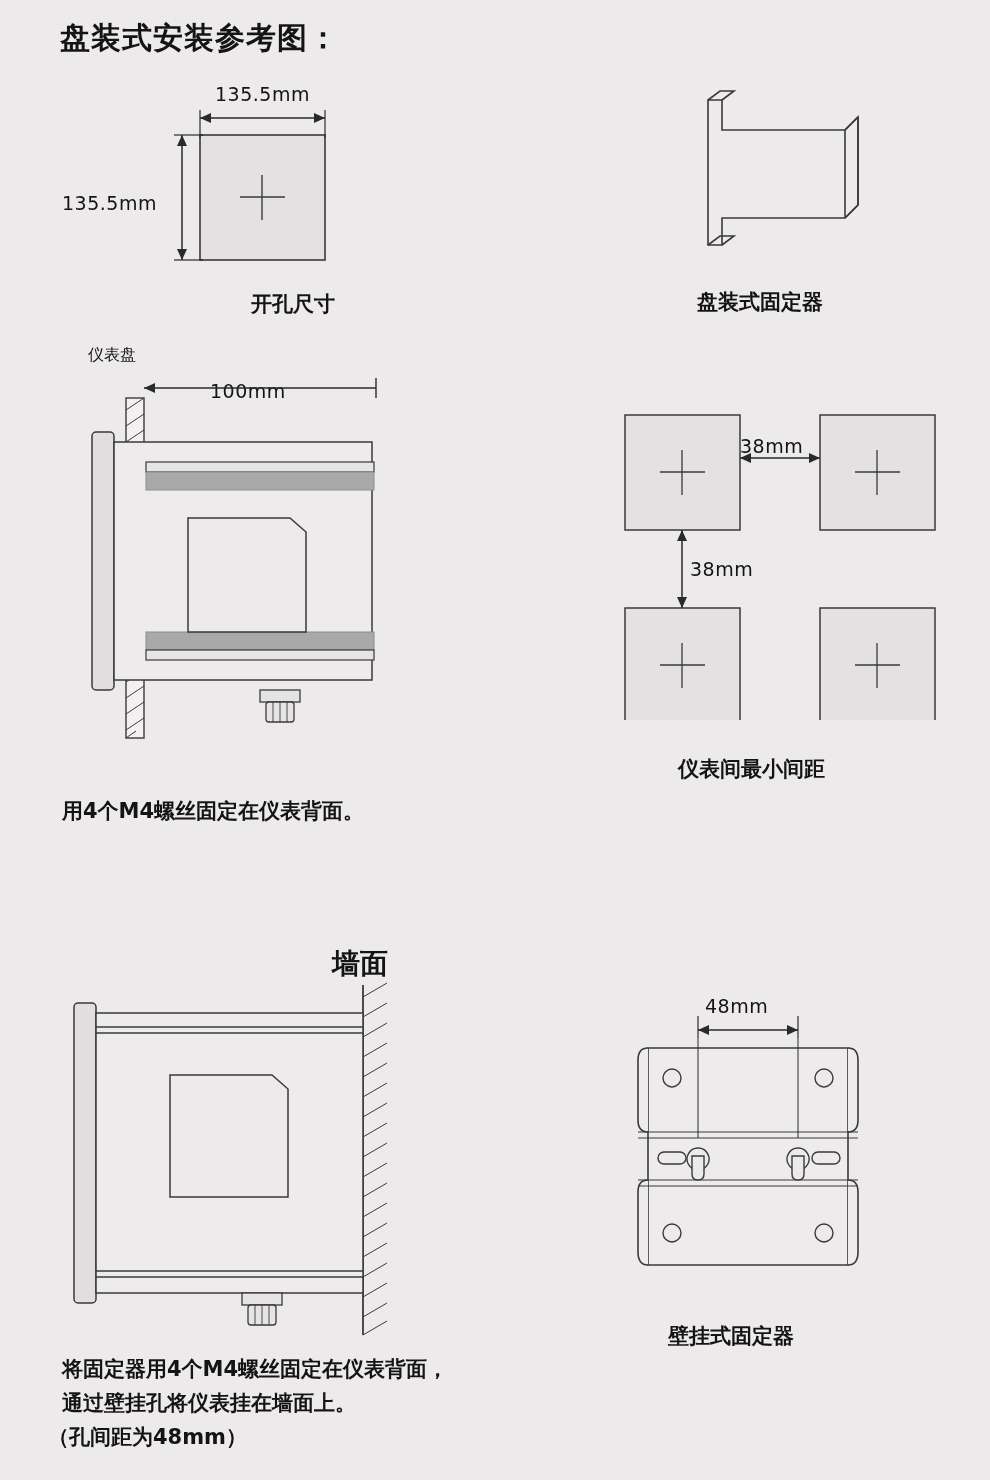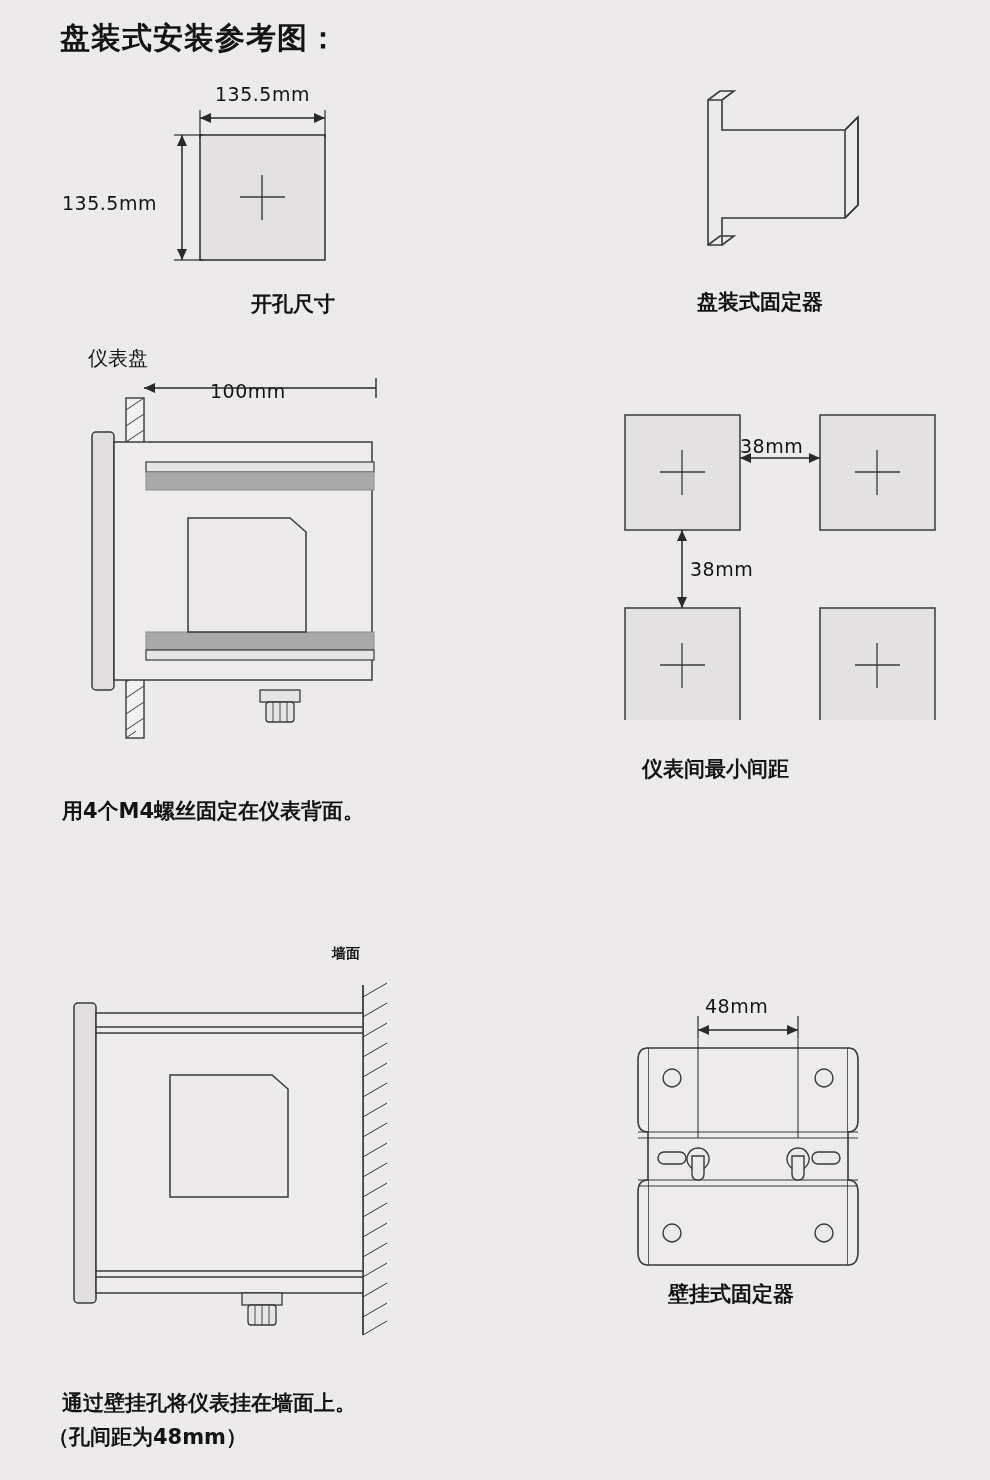--- a/index.html
+++ b/index.html
@@ -29,21 +29,21 @@
   }
   .caption {
     position: absolute;
     font-size: 21px;
     font-weight: bold;
     color: #141414;
     white-space: nowrap;
   }
   .label {
     position: absolute;
-    font-size: 20px;
+    font-size: 16px;
     color: #141414;
     white-space: nowrap;
   }
   .dim-label {
     position: absolute;
     font-size: 19px;
     color: #141414;
     white-space: nowrap;
     letter-spacing: 0.5px;
   }
@@ -187,24 +187,24 @@
       <polygon points="140,58 151,53 151,63" fill="#2a2a2a"></polygon>
       <polygon points="220,58 209,53 209,63" fill="#2a2a2a"></polygon>
 
       <line x1="82" y1="130" x2="82" y2="208" stroke="#2a2a2a" stroke-width="1.5"></line>
       <polygon points="82,130 77,141 87,141" fill="#2a2a2a"></polygon>
       <polygon points="82,208 77,197 87,197" fill="#2a2a2a"></polygon>
     </svg>
   </div>
   <div class="dim-label" style="left:740px; top:435px;">38mm</div>
   <div class="dim-label" style="left:690px; top:558px;">38mm</div>
-  <div class="caption" style="left:642px; top:755px;">仪表间最小间距</div>
-
-
-  <div class="label" style="left:332px; top:945px; font-weight:bold; font-size:14px;">墙面</div>
+  <div class="caption" style="left:678px; top:755px;">仪表间最小间距</div>
+
+
+  <div class="label" style="left:332px; top:945px; font-weight:bold; font-size:28px;">墙面</div>
 
   <div class="fig" style="left:60px; top:975px;">
     <svg width="420" height="370" viewBox="0 0 420 370">
 
       <line x1="303" y1="10" x2="303" y2="360" stroke="#3a3a3a" stroke-width="1.8"></line>
       <g stroke="#3a3a3a" stroke-width="1">
         <line x1="303" y1="22" x2="327" y2="8"></line>
         <line x1="303" y1="42" x2="327" y2="28"></line>
         <line x1="303" y1="62" x2="327" y2="48"></line>
         <line x1="303" y1="82" x2="327" y2="68"></line>
@@ -237,20 +237,21 @@
       <path d="M110 100 L212 100 L228 114 L228 222 L110 222 Z" fill="#eceaea" stroke="#3a3a3a" stroke-width="1.5"></path>
 
       <rect x="182" y="318" width="40" height="12" fill="#e6e4e4" stroke="#3a3a3a" stroke-width="1.3"></rect>
       <rect x="188" y="330" width="28" height="20" rx="3" fill="#e6e4e4" stroke="#3a3a3a" stroke-width="1.3"></rect>
       <line x1="195" y1="330" x2="195" y2="350" stroke="#3a3a3a" stroke-width="0.9"></line>
       <line x1="202" y1="330" x2="202" y2="350" stroke="#3a3a3a" stroke-width="0.9"></line>
       <line x1="209" y1="330" x2="209" y2="350" stroke="#3a3a3a" stroke-width="0.9"></line>
     </svg>
   </div>
 
+  <div class="note" style="left:62px; top:1352px;">将固定器用4个M4螺丝固定在仪表背面，</div>
   <div class="note" style="left:62px; top:1386px;">通过壁挂孔将仪表挂在墙面上。</div>
   <div class="note" style="left:48px; top:1420px;">（孔间距为48mm）</div>
 
   <div class="fig" style="left:600px; top:990px;">
     <svg width="320" height="290" viewBox="0 0 320 290">
 
       <line x1="98" y1="40" x2="198" y2="40" stroke="#2a2a2a" stroke-width="1.5"></line>
       <polygon points="98,40 109,35 109,45" fill="#2a2a2a"></polygon>
       <polygon points="198,40 187,35 187,45" fill="#2a2a2a"></polygon>
       <line x1="98" y1="26" x2="98" y2="48" stroke="#2a2a2a" stroke-width="1.2"></line>
@@ -279,15 +280,15 @@
       <path d="M192 166 L192 184 Q192 190 198 190 Q204 190 204 184 L204 166 Z" fill="#eceaea" stroke="#3a3a3a" stroke-width="1.4"></path>
 
       <rect x="58" y="162" width="28" height="12" rx="6" fill="#eceaea" stroke="#3a3a3a" stroke-width="1.4"></rect>
       <rect x="212" y="162" width="28" height="12" rx="6" fill="#eceaea" stroke="#3a3a3a" stroke-width="1.4"></rect>
 
       <line x1="98" y1="48" x2="98" y2="148" stroke="#2a2a2a" stroke-width="1"></line>
       <line x1="198" y1="48" x2="198" y2="148" stroke="#2a2a2a" stroke-width="1"></line>
     </svg>
   </div>
   <div class="dim-label" style="left:705px; top:995px;">48mm</div>
-  <div class="caption" style="left:668px; top:1280px;">壁挂式固定器</div>
+  <div class="caption" style="left:668px; top:1322px;">壁挂式固定器</div>
 
 </div>
 
 </body></html>

